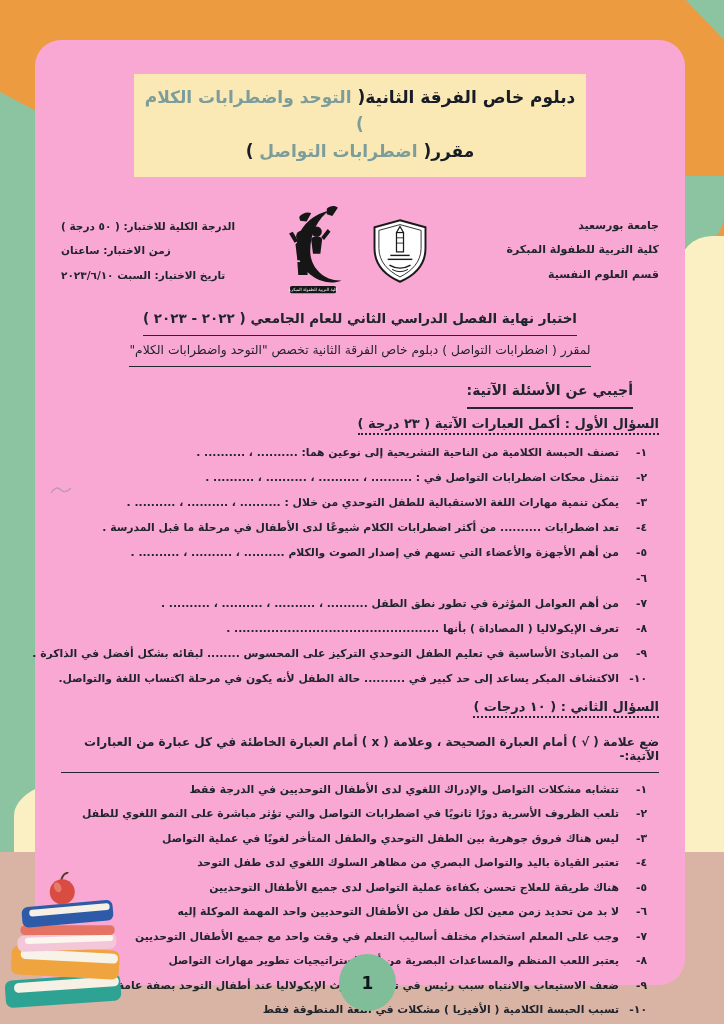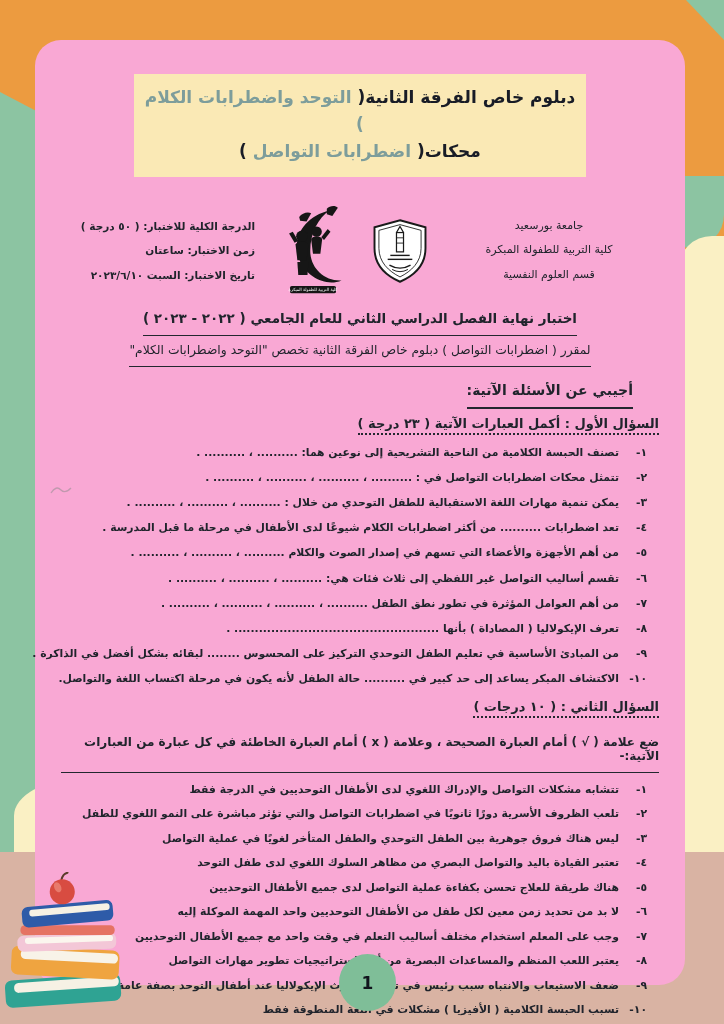--- a/index.html
+++ b/index.html
@@ -53,23 +53,23 @@
     width:452px; margin:2px auto 0;
     background: var(--cream, #FAE9B5);
     text-align:center; padding:10px 6px 11px;
     font-size:17px; font-weight:bold; line-height:1.6;
     letter-spacing:0.2px;
   }
   .title-box .teal { color: var(--teal-text, #7D9D9B); }
   .title-box .dark { color:#181c26; }
   
   .header-row { display:flex; align-items:center; margin-top:28px; }
-  .uni-info { width:220px; text-align:center; font-size:11px; font-weight:normal; line-height:2.2; }
+  .uni-info { width:220px; font-size:11px; font-weight:bold; line-height:2.2; }
   .logos { width:178px; display:flex; justify-content:center; align-items:center; gap:16px; }
-  .exam-meta { flex:1; text-align:right; font-size:10.5px; font-weight:bold; line-height:2.35; padding-right:6px; }
+  .exam-meta { flex:1; text-align:left; font-size:10.5px; font-weight:bold; line-height:2.35; padding-right:6px; }
   
   .main-title { text-align:center; margin-top:13px; font-size:13.5px; font-weight:bold; }
   .subtitle   { text-align:center; margin-top:7px;  font-size:12.3px; font-weight:normal; }
   .u-solid { display:inline-block; border-bottom:1.6px solid #23272f; padding-bottom:9px; }
   .answer-instruction { margin-top:15px; margin-right:26px; font-size:14px; font-weight:bold; }
   .answer-instruction .u-solid { border-bottom-width:2px; }
   .section-heading { margin-top:7px; font-size:13px; font-weight:bold; }
   .u-dotted { display:inline-block; border-bottom:2px dotted #23272f; padding-bottom:2px; }
   .tf-instruction { margin-top:17px; font-size:12px; font-weight:bold; }
   
@@ -103,21 +103,21 @@
 <div class="bg-shape bg-yellow-sun"></div>
 <div class="bg-shape bg-pink-bottom"></div>
 
 <div class="card">
 
   <div class="title-box">
     <div>
       <span class="dark">دبلوم خاص الفرقة الثانية( </span><span class="teal">التوحد واضطرابات الكلام</span><span class="teal"> )</span>
     </div>
     <div>
-      <span class="dark">محكات( </span><span class="teal">اضطرابات التواصل</span><span class="dark"> )</span>
+      <span class="dark">مقرر( </span><span class="teal">اضطرابات التواصل</span><span class="dark"> )</span>
     </div>
   </div>
 
   <div class="header-row">
     <div class="uni-info">
       <div>جامعة بورسعيد</div>
       <div>كلية التربية للطفولة المبكرة</div>
       <div>قسم العلوم النفسية</div>
     </div>
     <div class="logos">
@@ -188,21 +188,20 @@
       <li>
       <span class="num">٤-</span>
       <span class="txt">تعد اضطرابات .......... من أكثر اضطرابات الكلام شيوعًا لدى الأطفال في مرحلة ما قبل المدرسة .</span>
     </li>
       <li>
       <span class="num">٥-</span>
       <span class="txt">من أهم الأجهزة والأعضاء التي تسهم في إصدار الصوت والكلام .......... ، .......... ، .......... .</span>
     </li>
       <li>
       <span class="num">٦-</span>
-      <span class="txt">تقسم أساليب التواصل غير اللفظي إلى ثلاث فئات هي: .......... ، .......... ، .......... .</span>
     </li>
       <li>
       <span class="num">٧-</span>
       <span class="txt">من أهم العوامل المؤثرة في تطور نطق الطفل .......... ، .......... ، .......... ، .......... .</span>
     </li>
       <li>
       <span class="num">٨-</span>
       <span class="txt">تعرف الإيكولاليا ( المصاداة ) بأنها .................................................. .</span>
     </li>
       <li>

